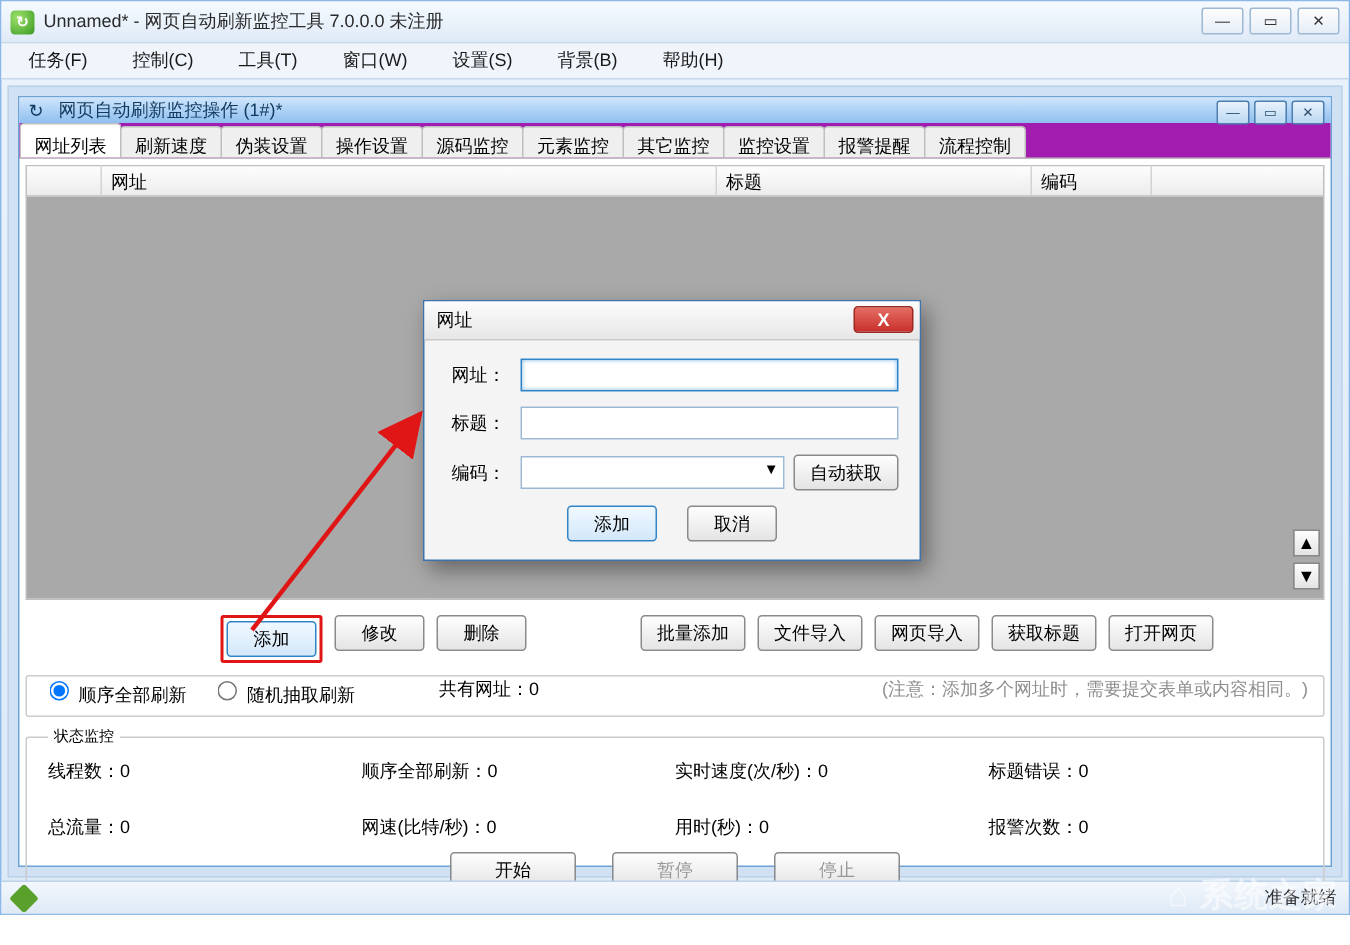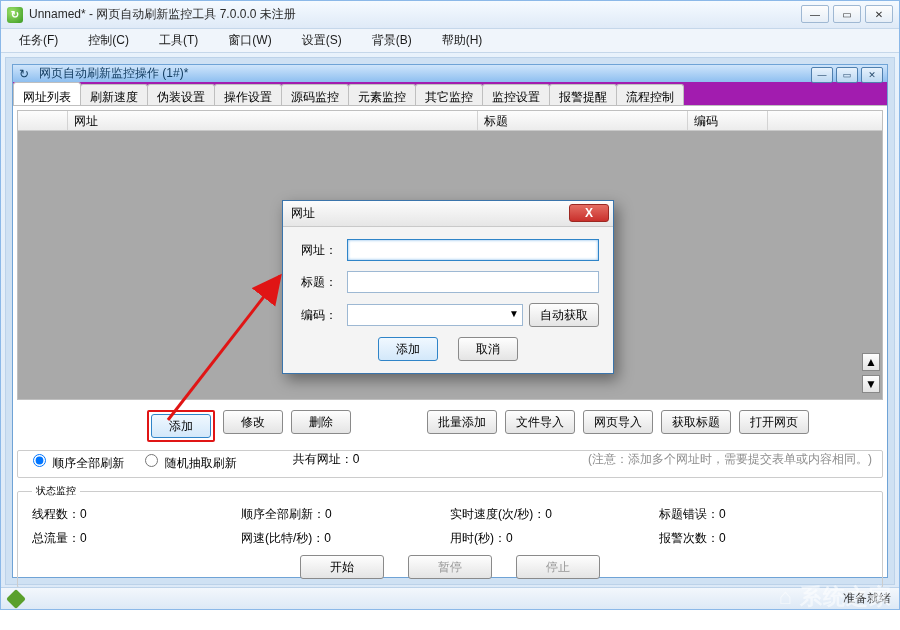--- a/index.html
+++ b/index.html
@@ -95,21 +95,21 @@
     border:1px solid #cccccc;border-radius:2px;
     height:28px;display:flex;align-items:flex-start;gap:16px;
     padding:0 10px;margin:0;
   }
   .muted{color:#8f8f8f;margin-left:auto;}
   
   fieldset.status{
     border:1px solid #cccccc;border-radius:2px;margin:6px 0 0 0;padding:8px 14px;
   }
   fieldset.status legend{padding:0 4px;font-size:10px;}
-  .status-grid{display:grid;grid-template-columns:repeat(4,1fr);row-gap:7px;}
+  .status-grid{display:grid;grid-template-columns:repeat(4,1fr);row-gap:20px;}
   .status-btns{display:flex;gap:24px;justify-content:center;margin-top:8px;}
   .status-btns .btn{min-width:84px;}
   
   .outer-status{position:absolute;left:0;right:0;bottom:0;height:22px;
     background:linear-gradient(#f3f7fc,#dde9f6);border-top:1px solid #bcd2e9;
     display:flex;align-items:center;padding:0 8px;color:#333;}
   .plug-icon{width:14px;height:14px;background:#5aa02c;border-radius:2px;margin-right:6px;transform:rotate(45deg);}
   .outer-status .right{margin-left:auto;}
   
   .dialog{

